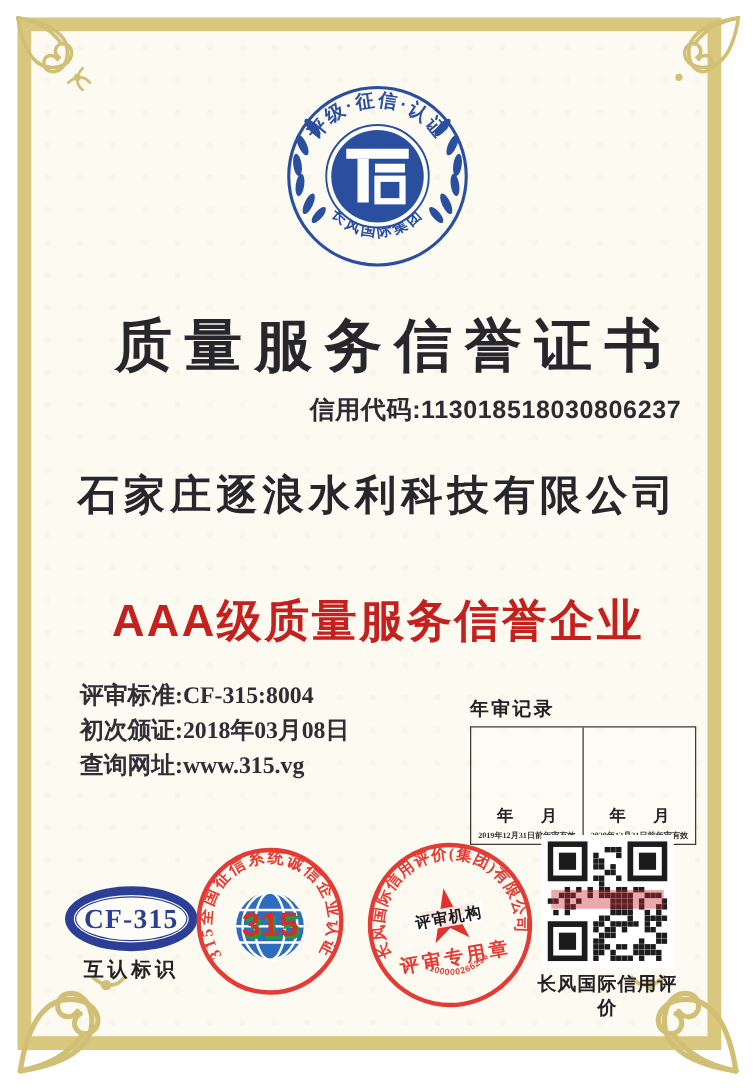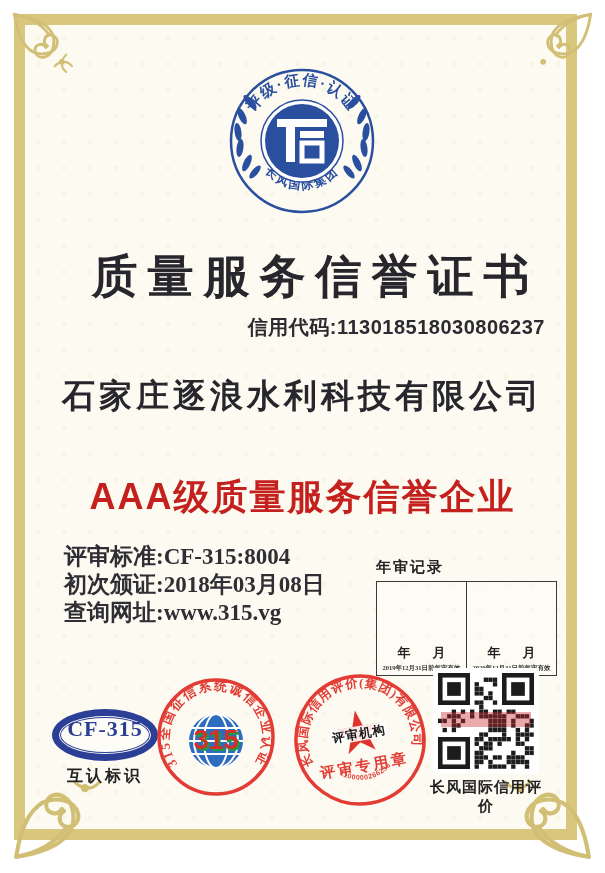--- a/index.html
+++ b/index.html
@@ -22,37 +22,37 @@
          font-size:46px;font-weight:900;color:#26262c;letter-spacing:10px;padding-left:26px;
          box-sizing:border-box;}
   .credit{position:absolute;top:314px;right:60px;font-size:20px;font-weight:bold;color:#2b2b31;
           letter-spacing:0.5px;}
   .company{position:absolute;left:0;top:374px;width:605px;text-align:center;
            font-size:33px;font-weight:900;color:#26262c;letter-spacing:4px;}
   .award{position:absolute;left:0;top:449px;width:605px;text-align:center;
          font-size:36px;font-weight:900;color:#c4201d;letter-spacing:2px;margin-top:24px;}
 
   .details{position:absolute;left:64px;top:543px;font-family:"Liberation Serif",serif;
-           font-weight:bold;font-size:23px;color:#2e2e34;line-height:28px;}
+           font-weight:bold;font-size:19px;color:#2e2e34;line-height:28px;}
 
   .review{position:absolute;left:376px;top:558px;width:181px;}
   .review-title{font-family:"Liberation Serif",serif;font-weight:bold;font-size:15px;color:#222;
                 letter-spacing:2px;margin-bottom:4px;}
   .review-box{display:flex;border:1.5px solid #3a3a3a;height:93px;background:rgba(255,255,255,0.25);}
   .review-cell{flex:1;display:flex;flex-direction:column;justify-content:flex-end;align-items:center;
                padding-bottom:2px;}
   .review-cell:first-child{border-right:1px solid #3a3a3a;}
   .ym{display:flex;gap:22px;font-family:"Liberation Serif",serif;font-weight:bold;font-size:13px;
       color:#222;margin-bottom:2px;}
   .review-note{font-size:6.5px;color:#333;font-family:"Liberation Serif",serif;font-weight:bold;
                white-space:nowrap;}
 
   .cf315{position:absolute;left:52px;top:709px;width:106px;height:52px;border-radius:50%;
          border:7px solid #2b3f97;box-sizing:border-box;background:#fdfcf6;
-         display:flex;align-items:flex-start;justify-content:center;}
+         display:flex;align-items:center;justify-content:center;}
   .cf315-inner{position:absolute;inset:1px;border:1px solid #2b3f97;border-radius:50%;}
   .cf315-text{font-family:"Liberation Serif",serif;font-weight:bold;font-size:22px;color:#2b3f97;
               letter-spacing:1px;z-index:1;}
   .mutual{position:absolute;left:52px;top:766px;width:106px;text-align:center;
           font-family:Liberation Mono, monospace;font-weight:bold;font-size:16px;color:#222;
           letter-spacing:3px;}
 
   .seal315{position:absolute;left:156px;top:677px;width:120px;height:120px;}
   .stamp{position:absolute;left:290px;top:670px;width:140px;height:140px;transform:rotate(-10deg);}
 

